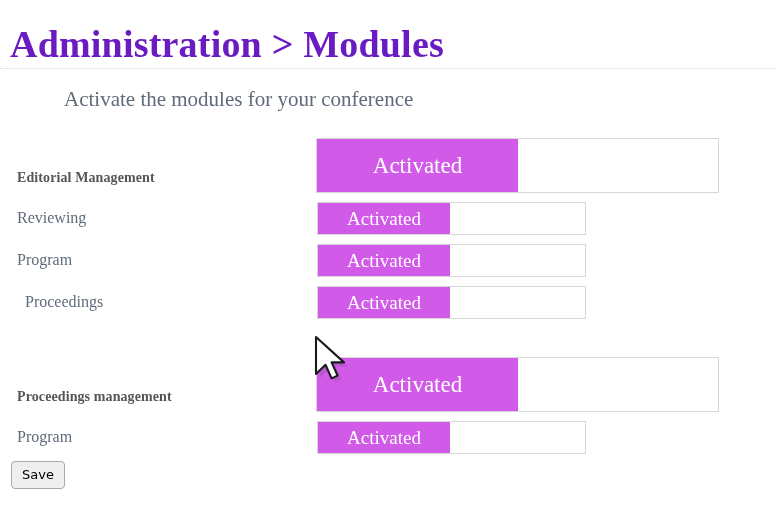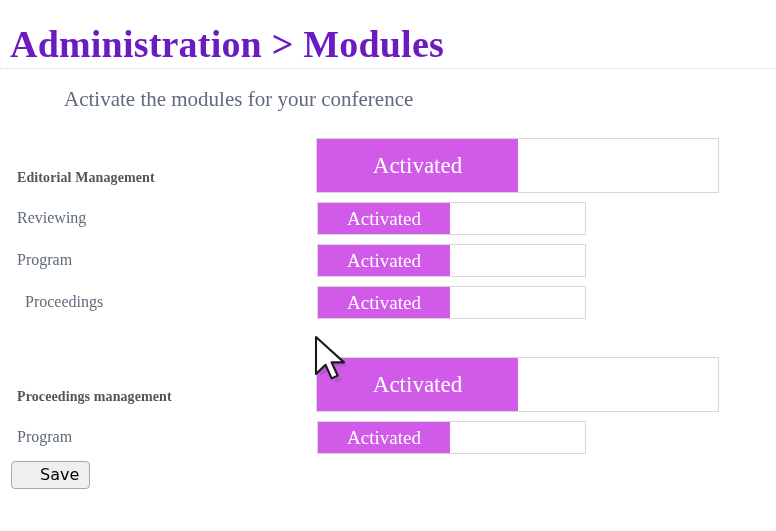--- a/index.html
+++ b/index.html
@@ -125,23 +125,23 @@
   .toggle.small .fill-label {
     font-size: 19px;
     line-height: 23px;
   }
 
   
   #save-button {
     position: absolute;
     left: 11px;
     top: 461px;
-    padding: 4px 10px 5px 28px;
+    padding: 4px 10px 5px 10px;
     font-family: "DejaVu Sans", "Liberation Sans", sans-serif;
-    font-size: 16px;
+    font-size: 13px;
     line-height: 17px;
     color: #000000;
     background: #efefef;
     border: 1px solid #a9a9a9;
     border-radius: 4px;
     cursor: pointer;
   }
 
   
   #mouse-cursor {

